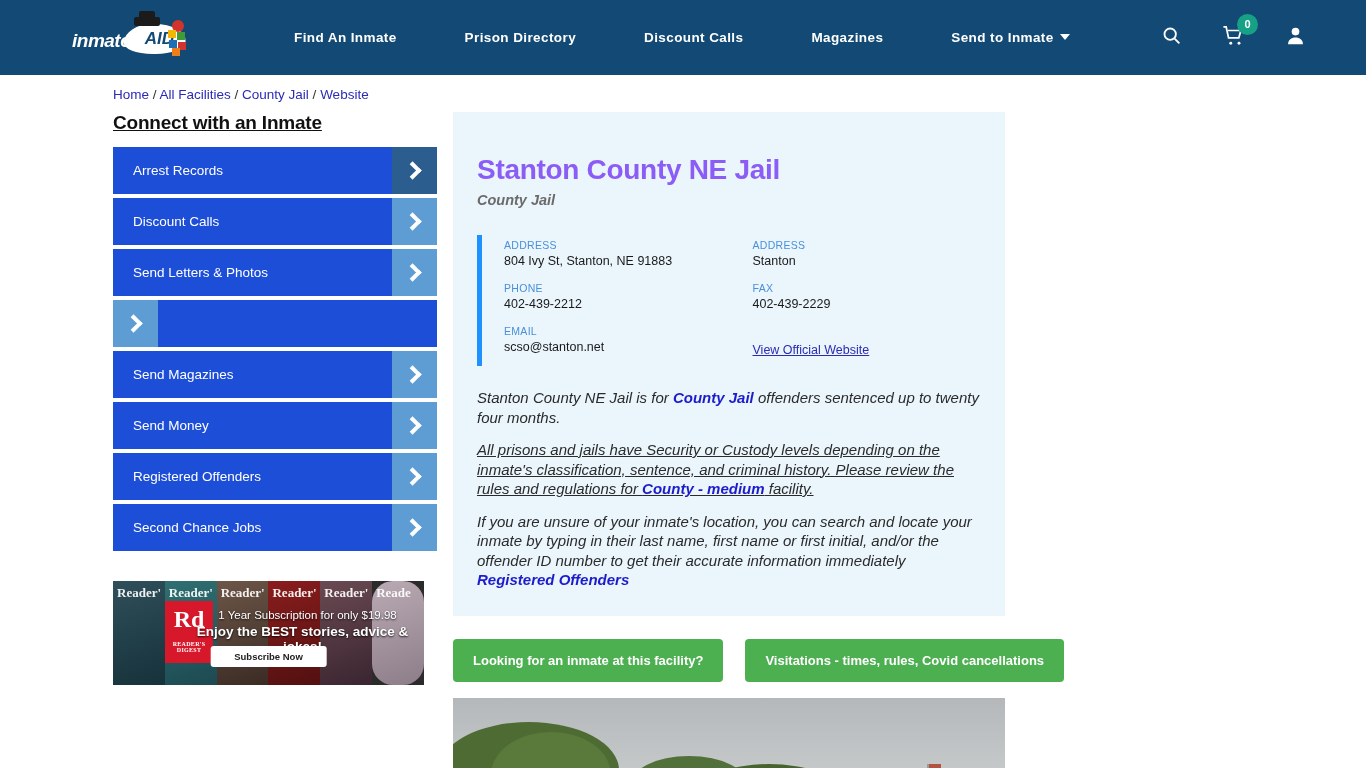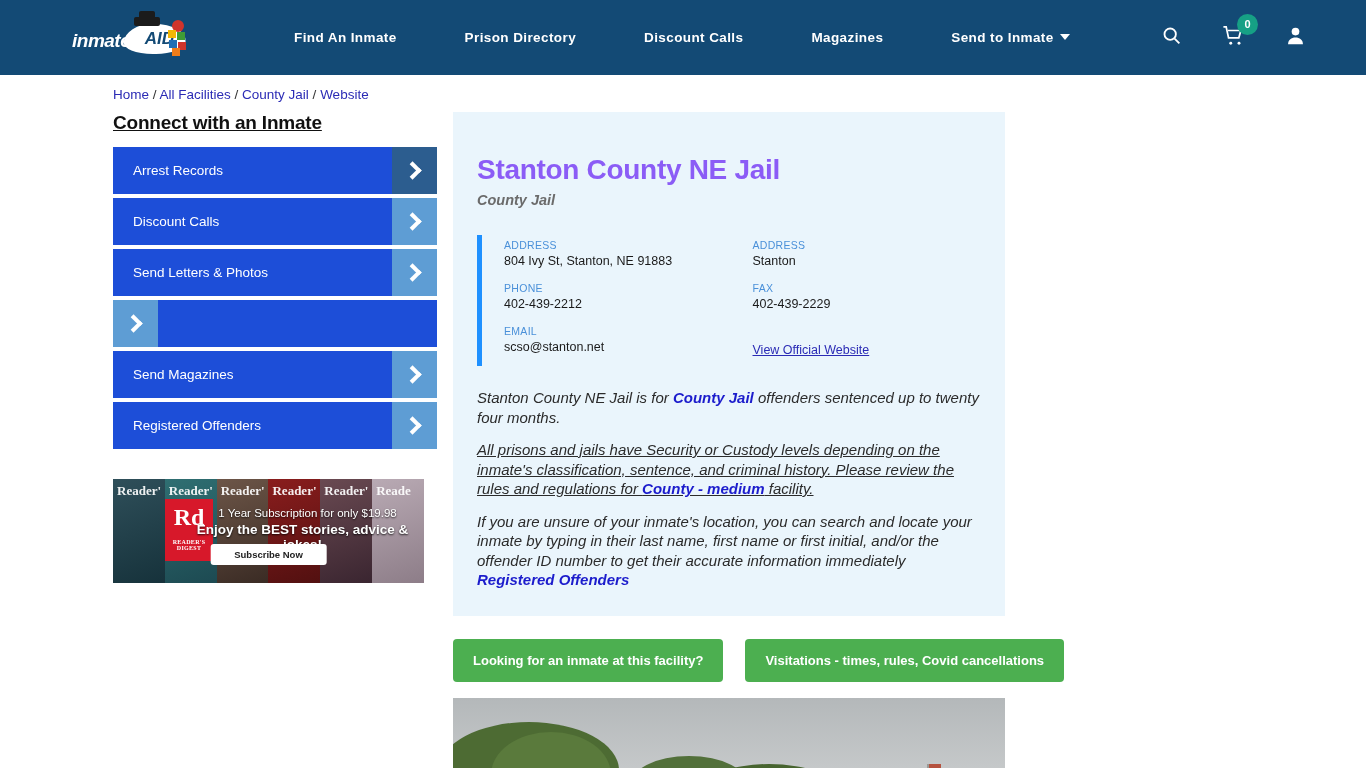--- a/index.html
+++ b/index.html
@@ -197,21 +197,21 @@
     cursor: pointer;
     background: #2b2b2b;
   }
   .ad-strips { position: absolute; inset: 0; display: flex; }
   .ad-strip { flex: 1 1 0; position: relative; }
   .s1 { background: linear-gradient(160deg,#2f4f5a,#16323b); }
   .s2 { background: linear-gradient(160deg,#2f6f72,#1d4a52); }
   .s3 { background: linear-gradient(160deg,#6d5648,#3a2b24); }
   .s4 { background: linear-gradient(160deg,#8a1d1d,#521010); }
   .s5 { background: linear-gradient(160deg,#6a4a52,#3a2530); }
-  .s6 { background: linear-gradient(160deg,#b9aab4,#8d7d88); }
+  .s6 { background: linear-gradient(160deg,#b9aab4,#8d7d88); border-radius: 21px; }
   .ad-strip .mast {
     position: absolute; top: 5px; left: 4px; right: 4px;
     color: rgba(255,255,255,0.92);
     font-family: "Liberation Serif", serif;
     font-size: 13px;
     font-weight: bold;
     line-height: 1;
     white-space: nowrap;
     overflow: hidden;
   }
@@ -513,21 +513,33 @@
             <i class="chev"></i>
           </div>
       </div>
       <div class="side-btn">
         <div class="lbl">Send Magazines</div>
         <div class="arrow">
             <i class="chev"></i>
           </div>
       </div>
       <div class="side-btn">
+        <div class="lbl">Send Money</div>
+        <div class="arrow">
+            <i class="chev"></i>
+          </div>
+      </div>
+      <div class="side-btn">
         <div class="lbl">Registered Offenders</div>
+        <div class="arrow">
+            <i class="chev"></i>
+          </div>
+      </div>
+      <div class="side-btn">
+        <div class="lbl">Second Chance Jobs</div>
         <div class="arrow">
             <i class="chev"></i>
           </div>
       </div>
 
       <div class="ad">
         <div class="ad-strips">
           <div class="ad-strip s1">
               <div class="mast">Reader's</div>
             </div>

